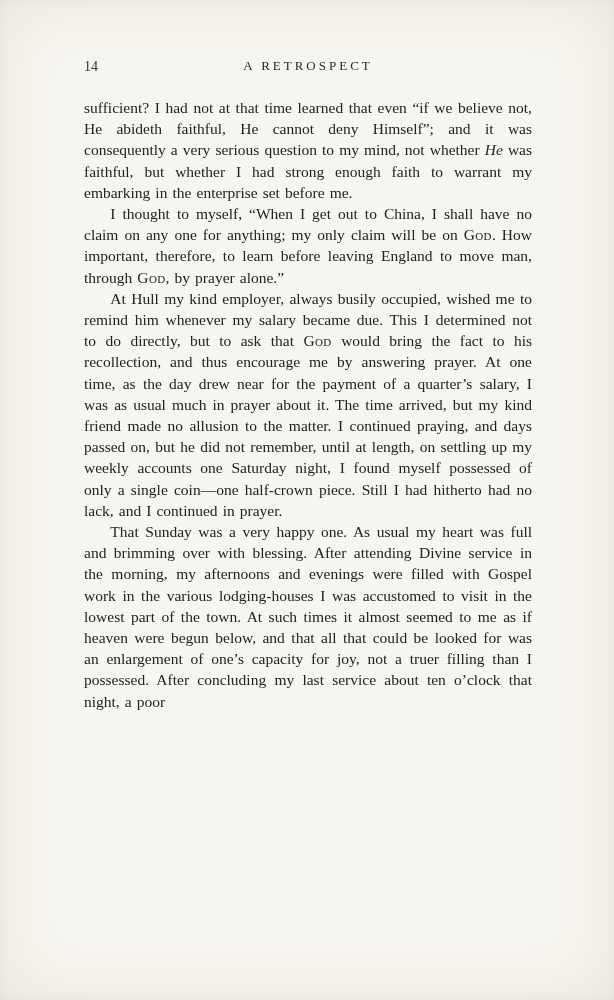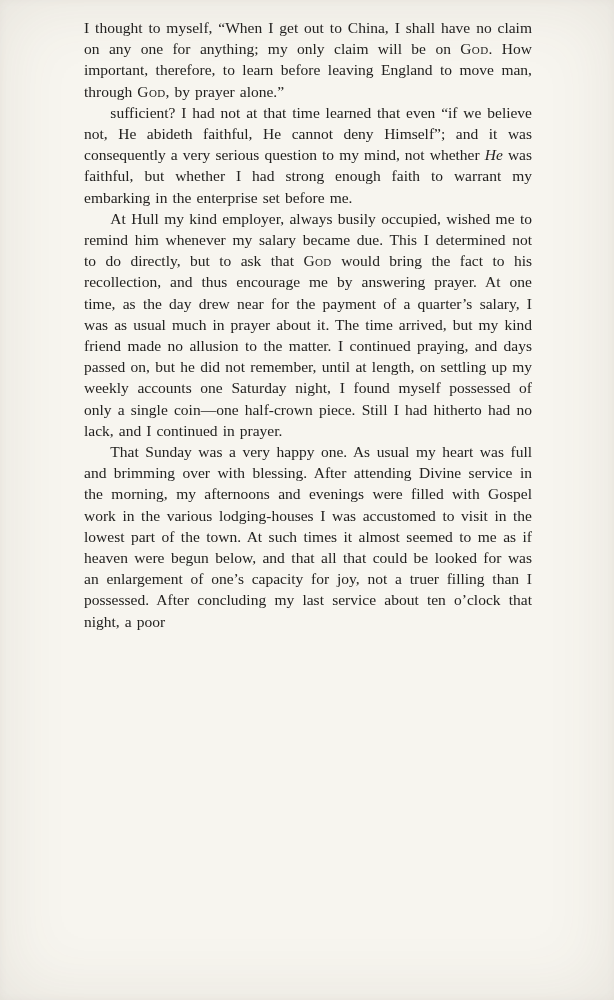--- a/index.html
+++ b/index.html
@@ -58,20 +58,24 @@
   }
   .smallcaps {
     font-variant: small-caps;
     letter-spacing: 0.4px;
   }
 </style>
 </head>
 <body>
 
 <div class="page">
+  <div class="page-header">
+    <span class="page-number">14</span>
+    <div class="running-title">A RETROSPECT</div>
+  </div>
   <div class="page-body">
 
-  <p>I thought to myself, “When I get out to China, I shall have no claim on any one for anything; my only claim will be on <span class="smallcaps">God</span>.  How important, therefore, to learn before leaving England to move man, through <span class="smallcaps">God</span>, by prayer alone.”</p>
-      <p>sufficient?  I had not at that time learned that even “if we believe not, He abideth faithful, He cannot deny Himself”; and it was consequently a very serious question to my mind, not whether <em>He</em> was faithful, but whether I had strong enough faith to warrant my embarking in the enterprise set before me.</p>
+  <p>sufficient?  I had not at that time learned that even “if we believe not, He abideth faithful, He cannot deny Himself”; and it was consequently a very serious question to my mind, not whether <em>He</em> was faithful, but whether I had strong enough faith to warrant my embarking in the enterprise set before me.</p>
+      <p>I thought to myself, “When I get out to China, I shall have no claim on any one for anything; my only claim will be on <span class="smallcaps">God</span>.  How important, therefore, to learn before leaving England to move man, through <span class="smallcaps">God</span>, by prayer alone.”</p>
       <p>At Hull my kind employer, always busily occupied, wished me to remind him whenever my salary became due.  This I determined not to do directly, but to ask that <span class="smallcaps">God</span> would bring the fact to his recollection, and thus encourage me by answering prayer.  At one time, as the day drew near for the payment of a quarter’s salary, I was as usual much in prayer about it.  The time arrived, but my kind friend made no allusion to the matter.  I continued praying, and days passed on, but he did not remember, until at length, on settling up my weekly accounts one Saturday night, I found myself possessed of only a single coin—one half-crown piece.  Still I had hitherto had no lack, and I continued in prayer.</p>
       <p>That Sunday was a very happy one.  As usual my heart was full and brimming over with blessing.  After attending Divine service in the morning, my afternoons and evenings were filled with Gospel work in the various lodging-houses I was accustomed to visit in the lowest part of the town.  At such times it almost seemed to me as if heaven were begun below, and that all that could be looked for was an enlargement of one’s capacity for joy, not a truer filling than I possessed.  After concluding my last service about ten o’clock that night, a poor</p>
     </div>
 </div>
 
 </body></html>

